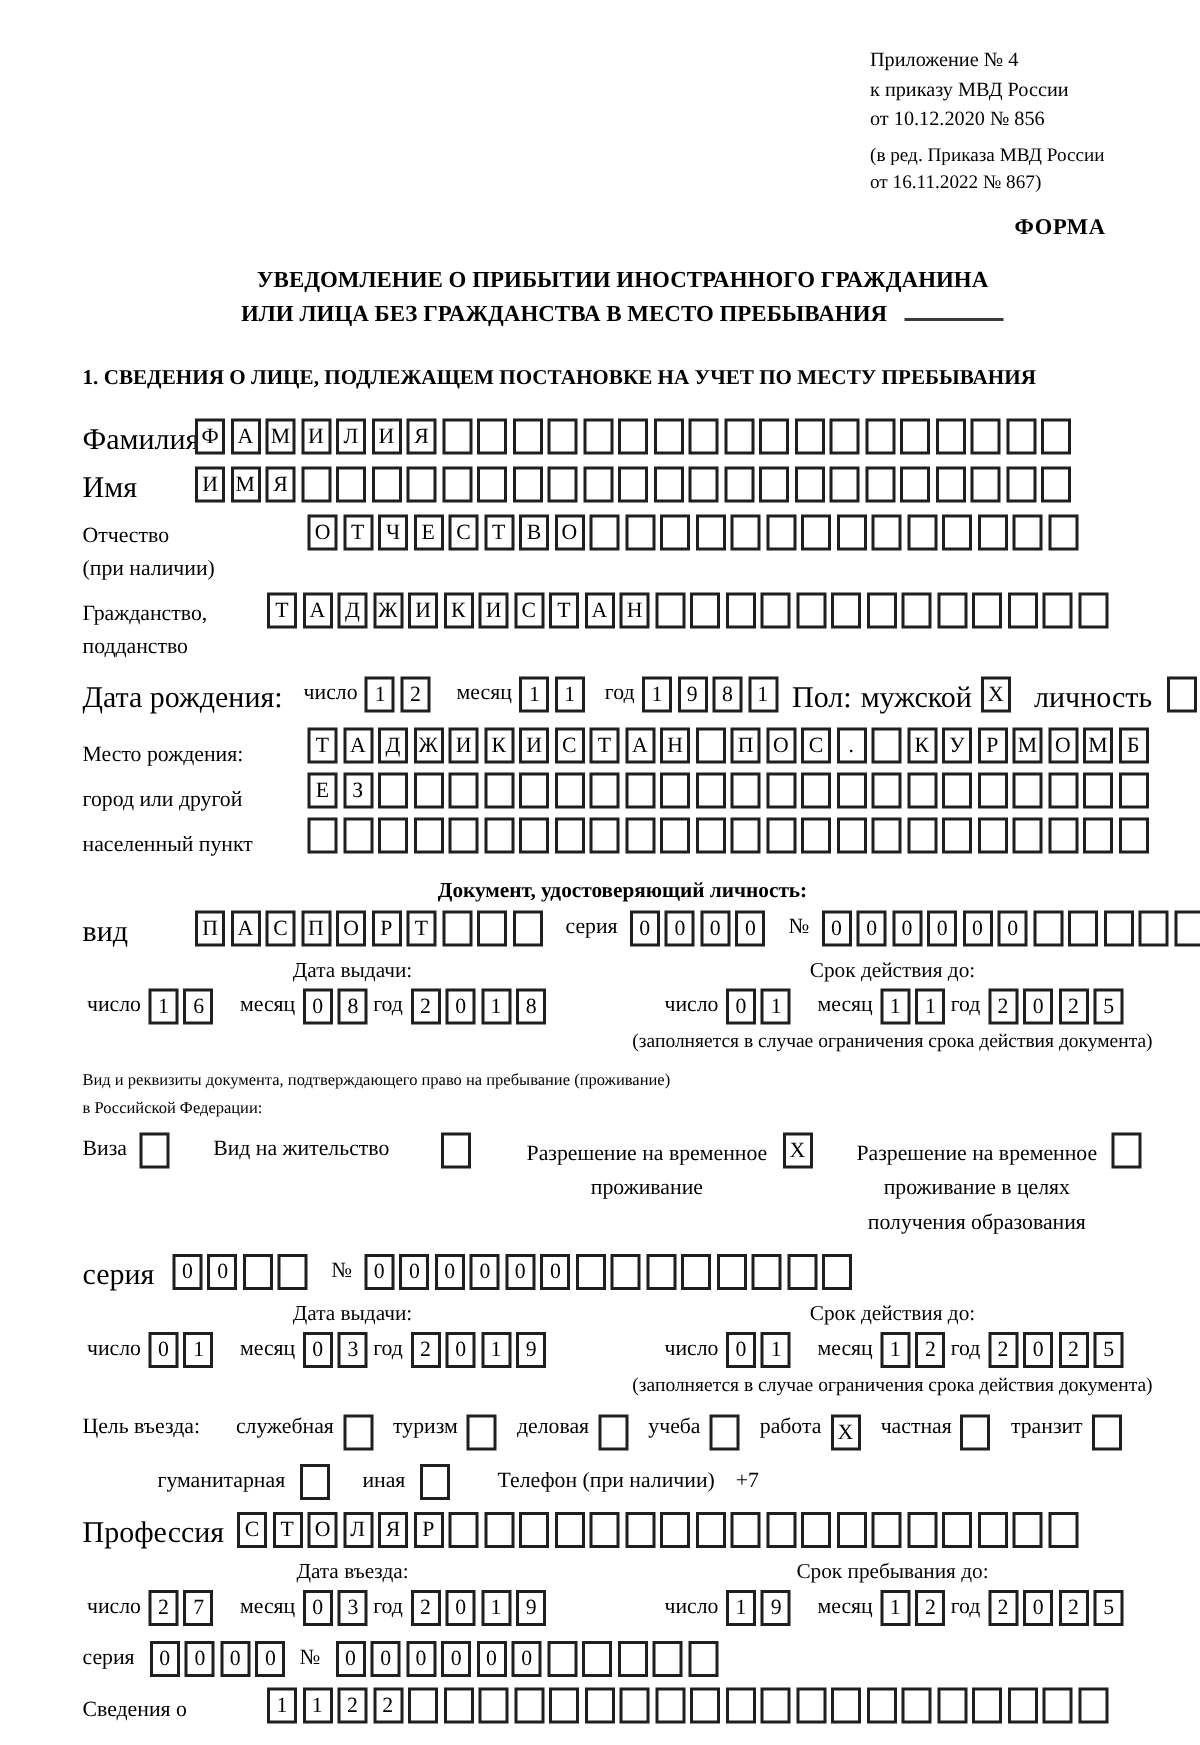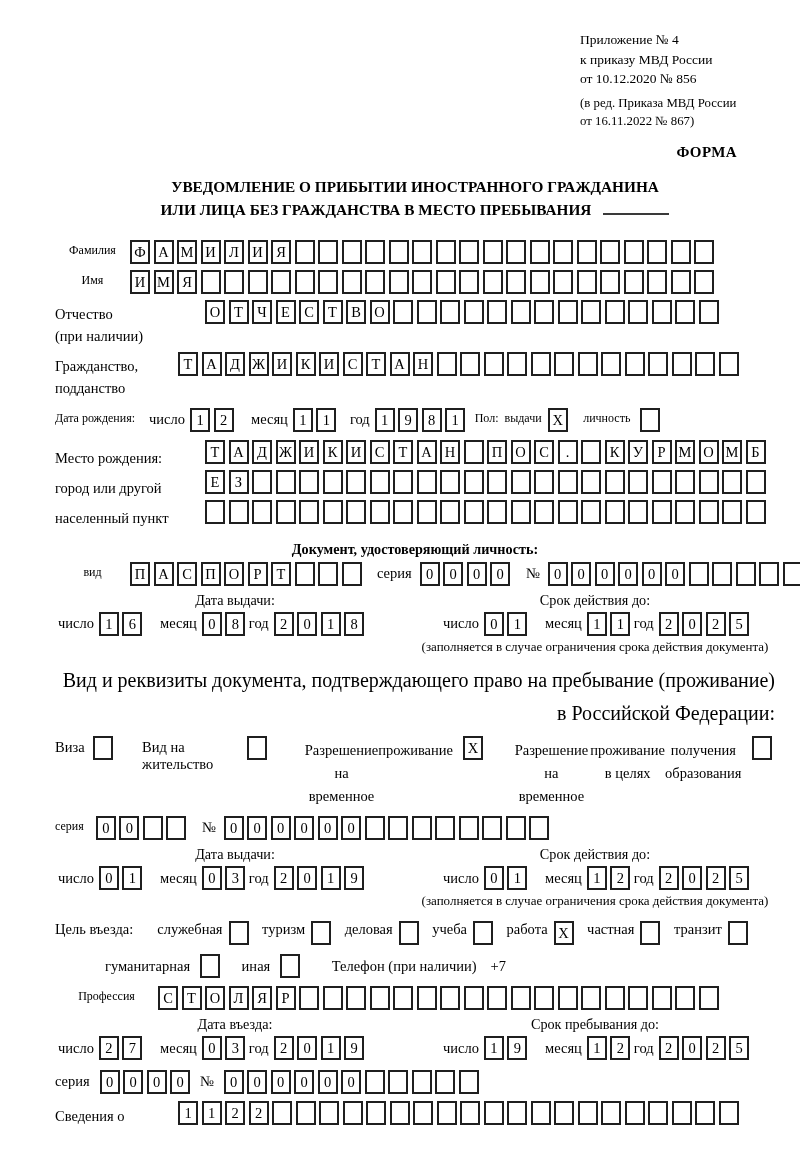--- a/index.html
+++ b/index.html
@@ -17,21 +17,21 @@
   .hdr .rev.first { margin-top:5px; }
   .forma { text-align:right; font-weight:bold; font-size:15px; margin-top:13px; margin-right:38px; letter-spacing:.4px; }
 
   .title { text-align:center; font-weight:bold; font-size:15.3px; line-height:1.5; margin-top:15px; }
   .title-underline { display:inline-block; width:66px; border-bottom:2.5px solid #3a3a3a; margin-left:12px; height:14px; }
 
   .sec1 { font-weight:bold; font-size:14.1px; margin-top:22px; white-space:nowrap; }
 
   
   .row { display:flex; align-items:flex-start; white-space:nowrap; }
-  .lab { font-size:12px; padding-top:3px; flex:none;text-align:center; }
+  .lab { font-size:20px; padding-top:3px; flex:none; }
   .lab2 { display:flex; flex-direction:column; font-size:14.5px; line-height:1.55; padding-top:3px; flex:none; }
   .cells { white-space:nowrap; flex:none; }
   .cell {
     display:inline-block; width:20px; height:24px;
     border:2px solid #1f1f1f; margin-right:3.5px;
     text-align:center; font-size:14.5px; line-height:20px;
     vertical-align:top; background:#fff;
   }
   .w75 { width:75px; } .w103 { width:103px; } .w123 { width:123px; } .w150 { width:150px; }
 
@@ -48,27 +48,27 @@
   .dline { display:flex; align-items:center; margin-top:3px; white-space:nowrap; }
   .dlbl { font-size:14.5px; margin-right:5px; }
   .dlbl.m { margin-left:14px; }
   .dnote { font-size:13px; text-align:center; margin-top:3px; white-space:nowrap; }
   .dcol-l .dline { padding-left:3px; }
   .dcol-r .dline { padding-left:28px; }
 
   .doc-head { text-align:center; font-weight:bold; font-size:14.2px; margin-top:7px; }
   .slab { font-size:14.5px; padding-top:3px; margin:0 8px 0 12px; flex:none; }
 
-  .intro { font-size:20px; margin-top:10px; line-height:1.55;text-align:right; }
+  .intro { font-size:11px; margin-top:10px; line-height:1.55; }
 
   
   .permit-row { display:flex; align-items:flex-start; margin-top:7px; width:720px; }
   .pitem { display:flex; align-items:flex-start; }
   .plab { font-size:14.5px; padding-top:3px; margin-right:8px; }
-  .plab-multi { display:flex; flex-direction:row; text-align:center; font-size:14.5px; line-height:1.6; padding-top:3px; margin-right:10px; }
+  .plab-multi { display:flex; flex-direction:column; text-align:center; font-size:14.5px; line-height:1.6; padding-top:3px; margin-right:10px; }
   .sp1 { margin-left:26px; } .sp2 { margin-left:34px; } .sp3 { margin-left:26px; }
 
   
   .purpose { display:flex; align-items:flex-start; margin-top:12px; white-space:nowrap; }
   .purpose .plab { padding-top:0; margin:0 6px 0 10px; }
   .purpose .plab.first { margin-left:24px; }
   .purpose-lab { font-size:14.5px; }
   .purpose2 { display:flex; align-items:center; margin-top:9px; margin-left:50px; white-space:nowrap; }
   .purpose2 .plab { padding-top:0; margin:0 10px 0 0; }
   .phone-lab { font-size:14.5px; margin:0 14px 0 28px; }
@@ -98,20 +98,21 @@
     <div class="rev">от 16.11.2022 № 867)</div>
   </div>
 
   <div class="forma">ФОРМА</div>
 
   <div class="title">
     <div>УВЕДОМЛЕНИЕ О ПРИБЫТИИ ИНОСТРАННОГО ГРАЖДАНИНА</div>
     <div><span>ИЛИ ЛИЦА БЕЗ ГРАЖДАНСТВА В МЕСТО ПРЕБЫВАНИЯ</span><span class="title-underline"></span></div>
   </div>
 
+  <div class="sec1">1. СВЕДЕНИЯ О ЛИЦЕ, ПОДЛЕЖАЩЕМ ПОСТАНОВКЕ НА УЧЕТ ПО МЕСТУ ПРЕБЫВАНИЯ</div>
 
   <div class="row mt20">
     <span class="lab w75">Фамилия</span>
     <span class="cells"><span class="cell">Ф</span><span class="cell">А</span><span class="cell">М</span><span class="cell">И</span><span class="cell">Л</span><span class="cell">И</span><span class="cell">Я</span><span class="cell"></span><span class="cell"></span><span class="cell"></span><span class="cell"></span><span class="cell"></span><span class="cell"></span><span class="cell"></span><span class="cell"></span><span class="cell"></span><span class="cell"></span><span class="cell"></span><span class="cell"></span><span class="cell"></span><span class="cell"></span><span class="cell"></span><span class="cell"></span><span class="cell"></span><span class="cell"></span></span>
   </div>
 
   <div class="row mt6">
     <span class="lab w75">Имя</span>
     <span class="cells"><span class="cell">И</span><span class="cell">М</span><span class="cell">Я</span><span class="cell"></span><span class="cell"></span><span class="cell"></span><span class="cell"></span><span class="cell"></span><span class="cell"></span><span class="cell"></span><span class="cell"></span><span class="cell"></span><span class="cell"></span><span class="cell"></span><span class="cell"></span><span class="cell"></span><span class="cell"></span><span class="cell"></span><span class="cell"></span><span class="cell"></span><span class="cell"></span><span class="cell"></span><span class="cell"></span><span class="cell"></span><span class="cell"></span></span>
   </div>
@@ -134,21 +135,21 @@
 
   <div class="row mt8">
     <span class="lab">Дата рождения:</span>
     <span class="dlbl" style="margin-left:14px; padding-top:3px;">число</span>
     <span class="cells"><span class="cell">1</span><span class="cell">2</span></span>
     <span class="dlbl m" style="padding-top:3px;">месяц</span>
     <span class="cells"><span class="cell">1</span><span class="cell">1</span></span>
     <span class="dlbl" style="margin-left:10px; padding-top:3px;">год</span>
     <span class="cells"><span class="cell">1</span><span class="cell">9</span><span class="cell">8</span><span class="cell">1</span></span>
     <span class="lab" style="margin-left:6px;">Пол:</span>
-    <span class="lab" style="margin-left:6px; margin-right:6px;">выдачи</span>
+    <span class="lab" style="margin-left:6px; margin-right:6px;">мужской</span>
     <span class="cells"><span class="cell">X</span></span>
     <span class="lab" style="margin-left:12px; margin-right:10px;">личность</span>
     <span class="cells"><span class="cell"></span></span>
   </div>
 
   <div class="row mt8">
     <span class="lab2 w150" style="line-height:2.1;">
       <span>Место рождения:</span>
       <span>город или другой</span>
       <span>населенный пункт</span>

